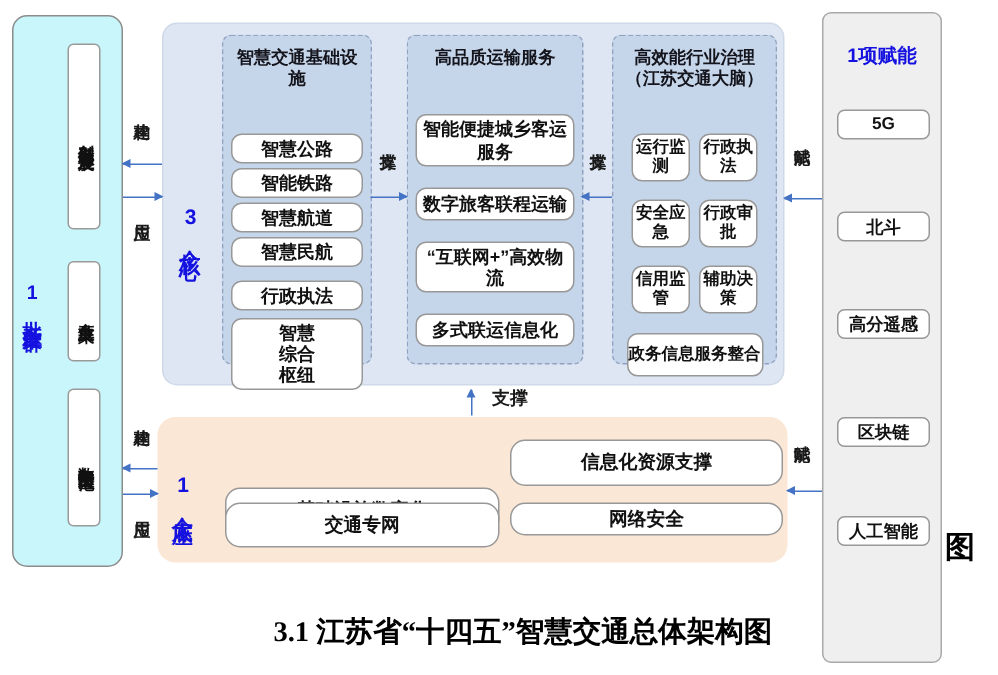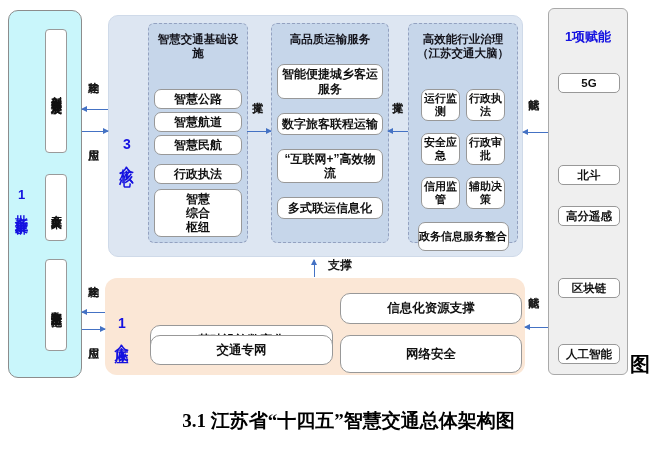--- a/index.html
+++ b/index.html
@@ -33,37 +33,37 @@
   .col3 { left:299px; width:110px; }
   .col-header { font-weight:bold; color:#14141c; font-size:11.5px; line-height:1.25;
     text-align:center; margin-top:2px; }
   .pill { background:#fff; border:1px solid #989898; border-radius:7px;
     display:flex; align-items:center; justify-content:center; text-align:center;
     font-size:12px; font-weight:600; color:#111; line-height:1.18; }
   .col1 .pill { width:88px; min-height:20px; }
   .col1 .pills { display:flex; flex-direction:column; gap:3px; margin-top:28px; align-items:center; }
   .pill-hub { padding:2px 30px; }
   .gap6 { margin-top:6px; } .gap2 { margin-top:2px; }
-  .col2 .pills { display:flex; flex-direction:column; gap:14px; margin-top:18px; align-items:flex-start; }
+  .col2 .pills { display:flex; flex-direction:column; gap:14px; margin-top:30px; align-items:flex-start; }
   .col2 .pill { width:106px; min-height:22px; padding:2px; }
   .col3 .grid { display:grid; grid-template-columns:39px 39px; column-gap:6px; row-gap:12px; margin-top:28px; }
   .col3 .pill { font-size:11px; min-height:29px; padding:2px 0; }
   .pill-wide { width:91px; min-height:21px; margin-top:13px; font-size:11px; }
 
   
   .base-panel { position:absolute; left:105px; top:278px; width:420px; height:97px;
     background:#fbe7d6; border-radius:12px; }
   .base-title { position:absolute; left:8px; top:14px; height:70px; width:18px;
     color:#1512e0; font-weight:bold; font-size:14px; letter-spacing:2px;
     display:flex; align-items:center; justify-content:center; }
   .base-pill { position:absolute; background:#fff; border:1px solid #989898; border-radius:10px;
     display:flex; align-items:center; justify-content:center; font-size:12.5px; font-weight:600; color:#111; }
 
   
-  .right-panel { position:absolute; left:548px; top:8px; width:80px; height:367px;
+  .right-panel { position:absolute; left:548px; top:8px; width:80px; height:434px;
     background:#efefef; border:1px solid #a9a9a9; border-radius:6px; }
   .right-title { position:absolute; left:0; top:19px; width:100%; text-align:center;
     color:#1512e0; font-weight:bold; font-size:13px; }
   .right-pill { position:absolute; left:9px; width:62px; height:20px; background:#fff;
     border:1px solid #989898; border-radius:5px; display:flex; align-items:center;
     justify-content:center; font-size:11.5px; font-weight:600; color:#111; }
 
   
   .clabel { position:absolute; color:#1a1a1a; font-weight:bold; font-size:11px; line-height:1.15; }
   .hlabel { position:absolute; color:#1a1a1a; font-weight:bold; font-size:12px; }
@@ -94,20 +94,21 @@
     <div class="left-item vtext" style="top:248px; height:92px;">数字交通示范区</div>
   </div>
 
   <div class="core-panel">
     <div class="core-title vtext">3个核心</div>
 
     <div class="dashed-col col1">
       <div class="col-header">智慧交通基础设施</div>
       <div class="pills">
         <div class="pill">智慧公路</div>
+        <div class="pill">智能铁路</div>
         <div class="pill">智慧航道</div>
         <div class="pill">智慧民航</div>
         <div class="pill gap6">行政执法</div>
         <div class="pill pill-hub gap2">智慧综合枢纽</div>
       </div>
     </div>
 
     <div class="dashed-col col2">
       <div class="col-header">高品质运输服务</div>
       <div class="pills">
@@ -133,27 +134,27 @@
       </div>
       <div class="pill pill-wide">政务信息服务整合</div>
     </div>
   </div>
 
   <div class="base-panel">
     <div class="base-title vtext">1个底座</div>
     <div class="base-pill" style="left:45px; top:15px; width:183px; height:31px;margin-top:32px;">基础设施数字化</div>
     <div class="base-pill" style="left:235px; top:15px; width:182px; height:31px;">信息化资源支撑</div>
     <div class="base-pill" style="left:45px; top:57px; width:183px; height:30px;">交通专网</div>
-    <div class="base-pill" style="left:235px; top:57px; width:182px; height:38px;">网络安全</div>
+    <div class="base-pill" style="left:235px; top:57px; width:182px; height:22px;">网络安全</div>
   </div>
 
   <div class="right-panel">
     <div class="right-title">1项赋能</div>
     <div class="right-pill" style="top:64px;">5G</div>
-    <div class="right-pill" style="top:132px;margin-top:24px;">北斗</div>
+    <div class="right-pill" style="top:132px;">北斗</div>
     <div class="right-pill" style="top:197px;">高分遥感</div>
     <div class="right-pill" style="top:269px;">区块链</div>
     <div class="right-pill" style="top:335px;">人工智能</div>
   </div>
 
   <div class="clabel vtext" style="left:87px; top:73px;">构建</div>
   <div class="arrow-h head-left" style="left:82px; top:109px; width:26px;"></div>
   <div class="arrow-h head-right" style="left:82px; top:131px; width:26px;"></div>
   <div class="clabel vtext" style="left:87px; top:141px;">应用</div>
 

